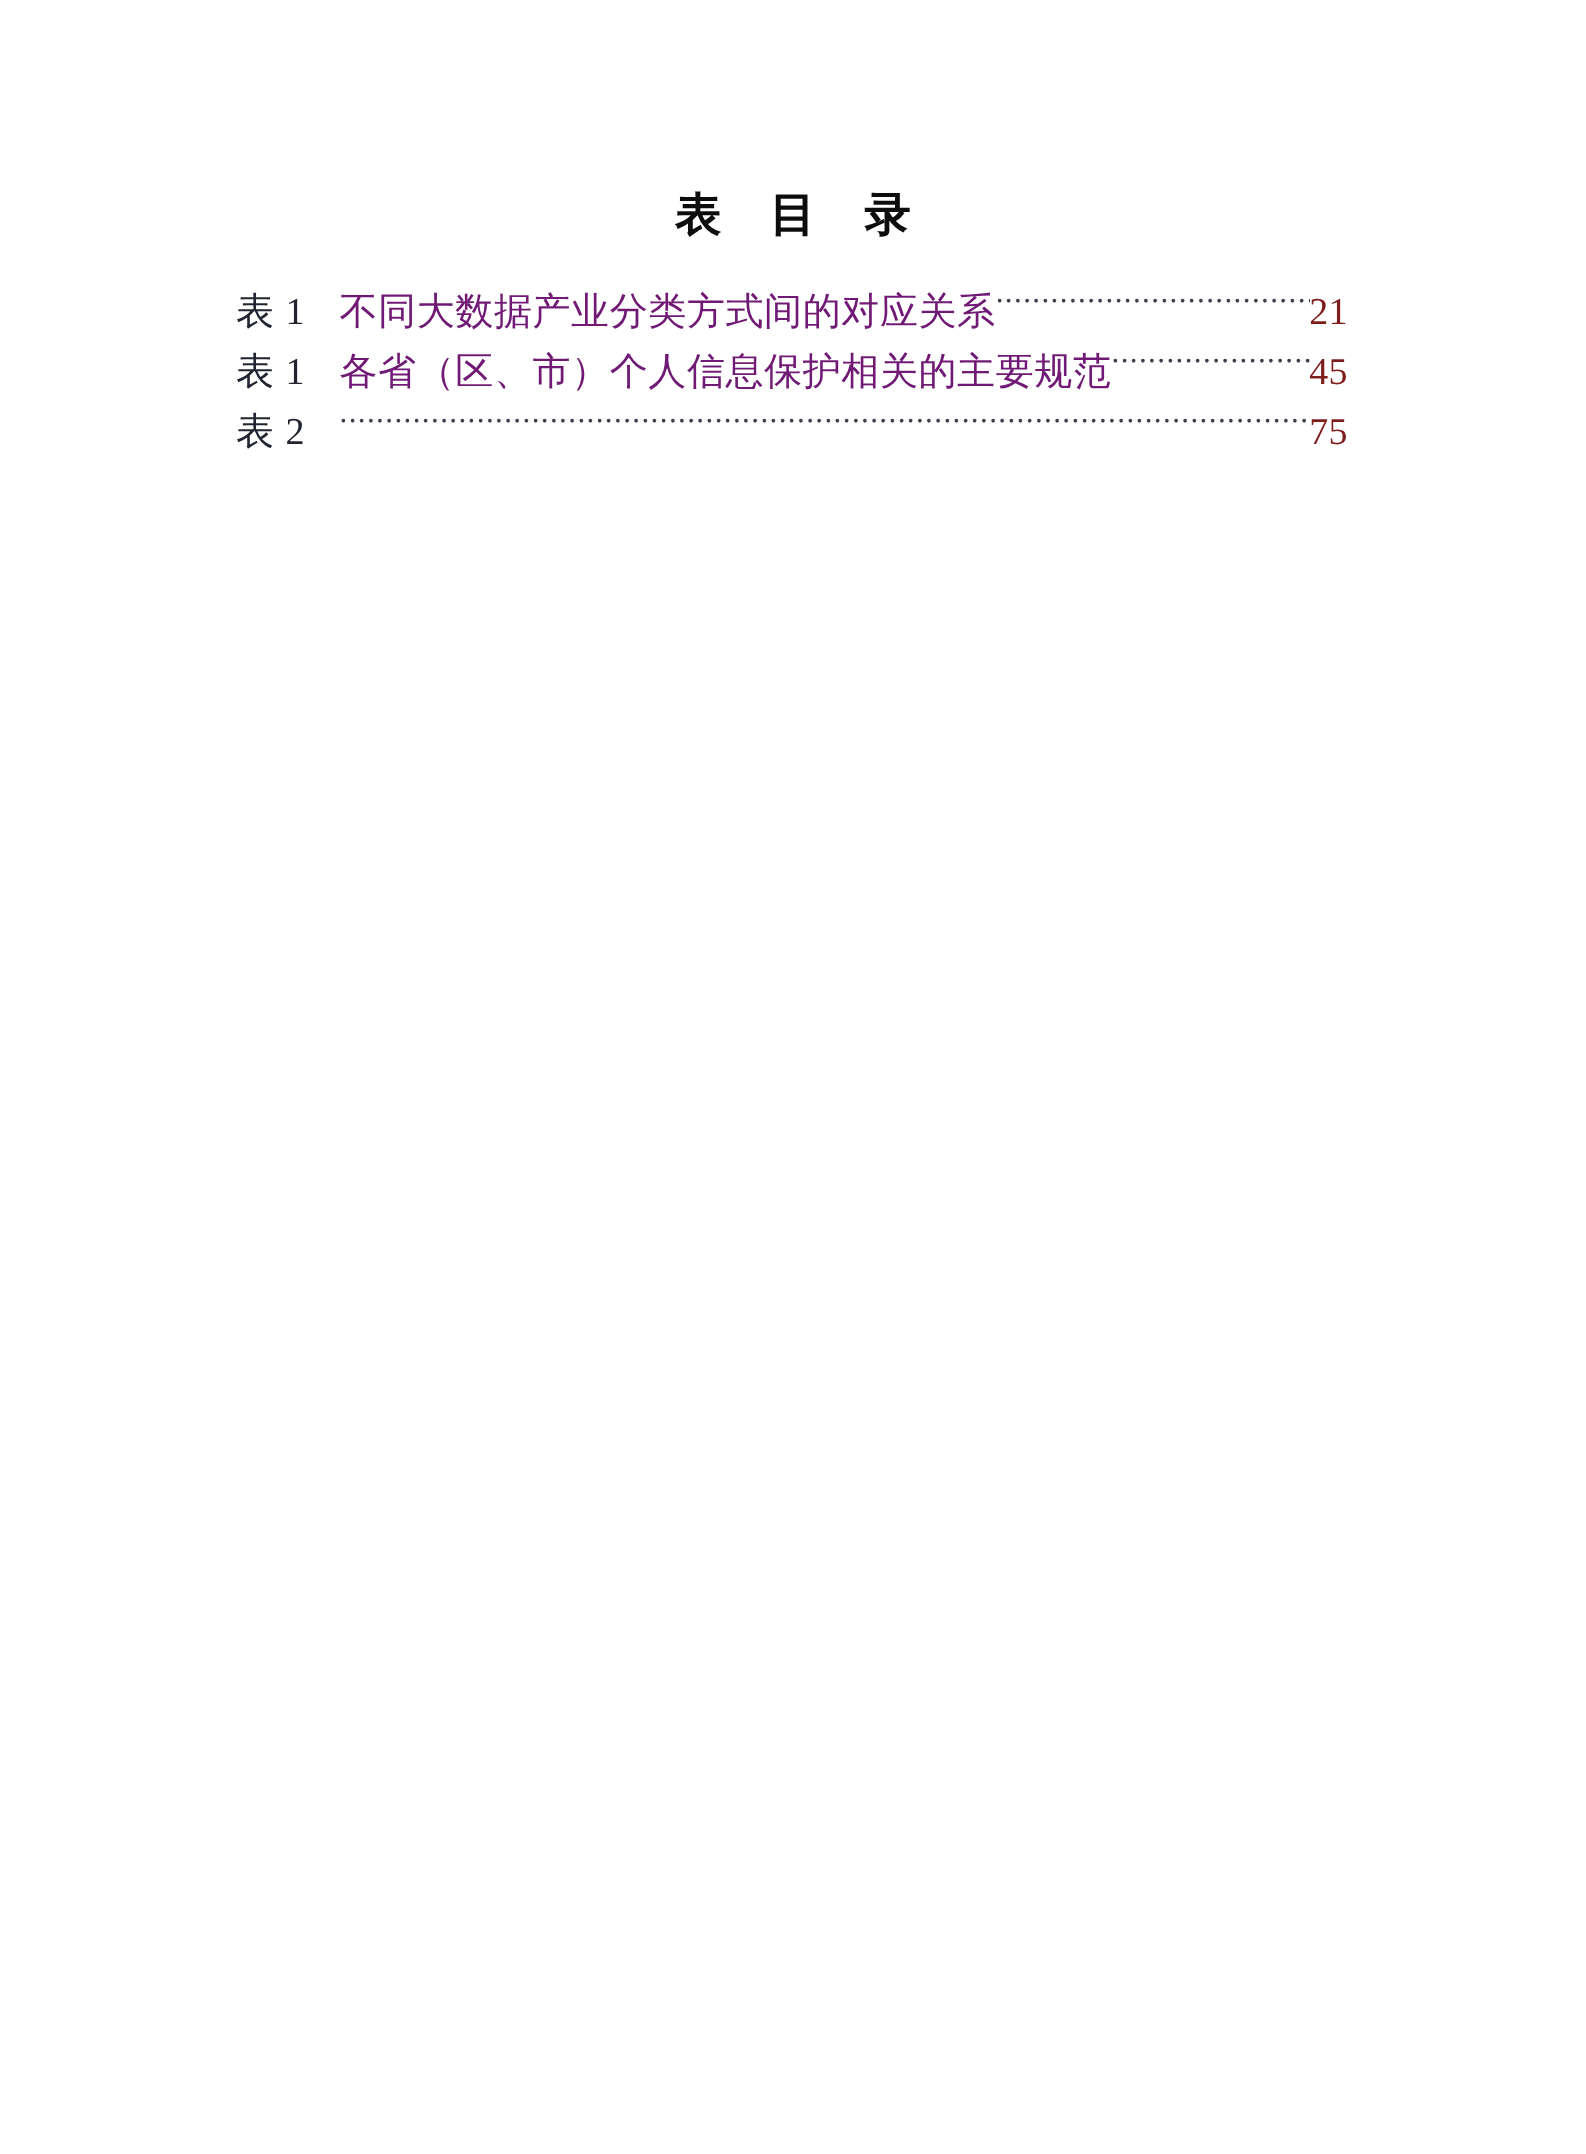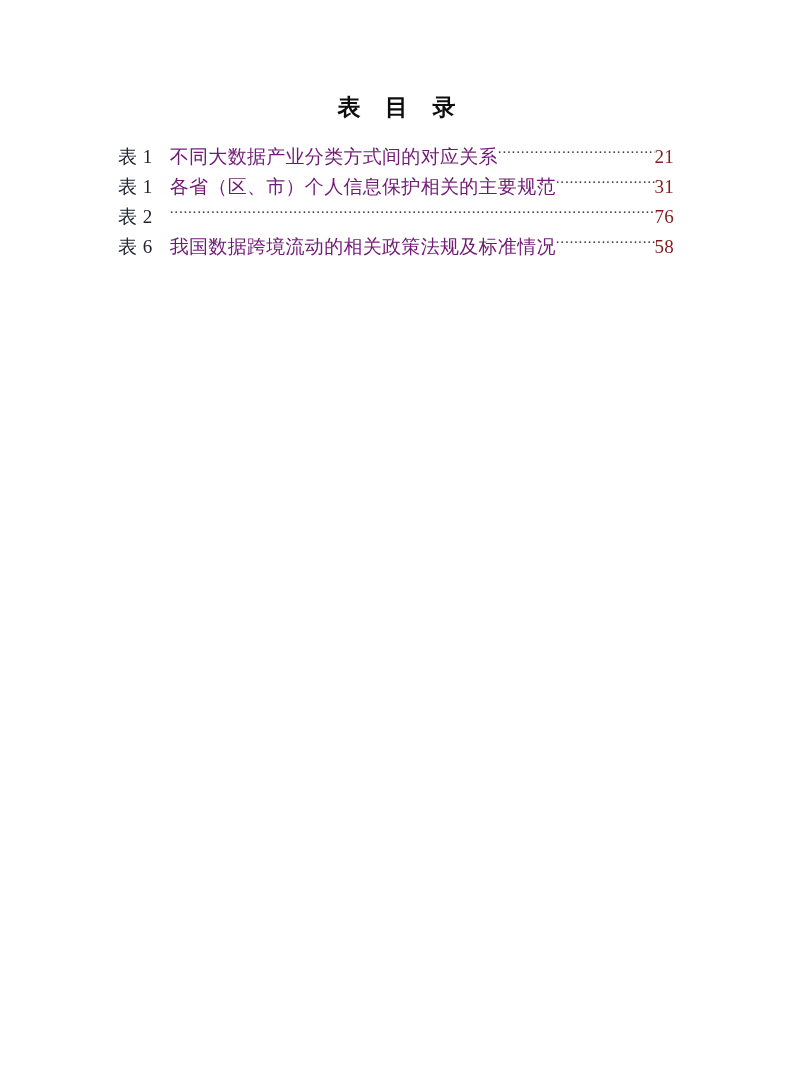--- a/index.html
+++ b/index.html
@@ -120,33 +120,26 @@
       <span class="entry-leader"></span>
       <span class="entry-page">21</span>
     </div>
 
 
     <div class="toc-entry">
       <span class="entry-label">表 1</span>
       <span class="entry-gap"></span>
       <span class="entry-title">各省（区、市）个人信息保护相关的主要规范</span>
       <span class="entry-leader"></span>
-      <span class="entry-page">31</span>
+      <span class="entry-page">45</span>
     </div>
 
 
     <div class="toc-entry">
       <span class="entry-label">表 2</span>
       <span class="entry-gap"></span>
       <span class="entry-leader"></span>
-      <span class="entry-page">76</span>
+      <span class="entry-page">75</span>
     </div>
 
-    <div class="toc-entry">
-      <span class="entry-label">表 6</span>
-      <span class="entry-gap"></span>
-      <span class="entry-title">我国数据跨境流动的相关政策法规及标准情况</span>
-      <span class="entry-leader"></span>
-      <span class="entry-page">58</span>
-    </div>
 
   </div>
 </div>
 
 </body></html>

